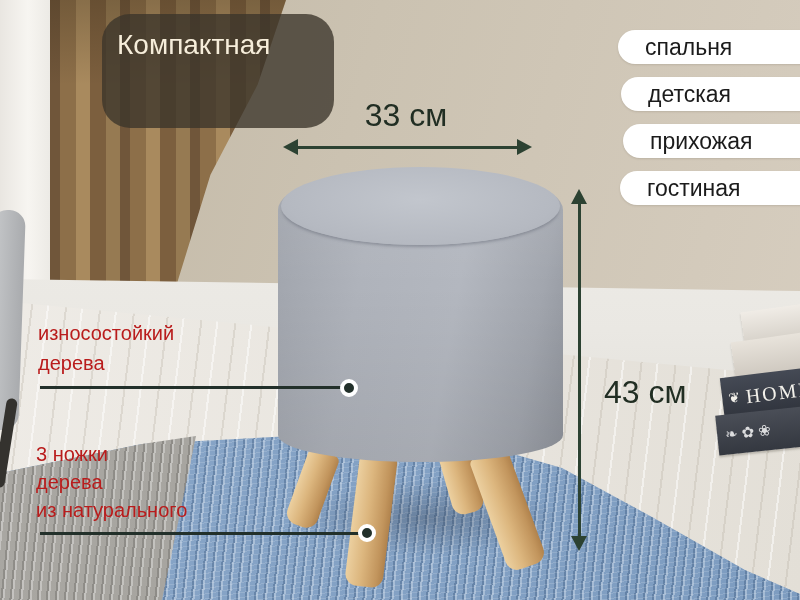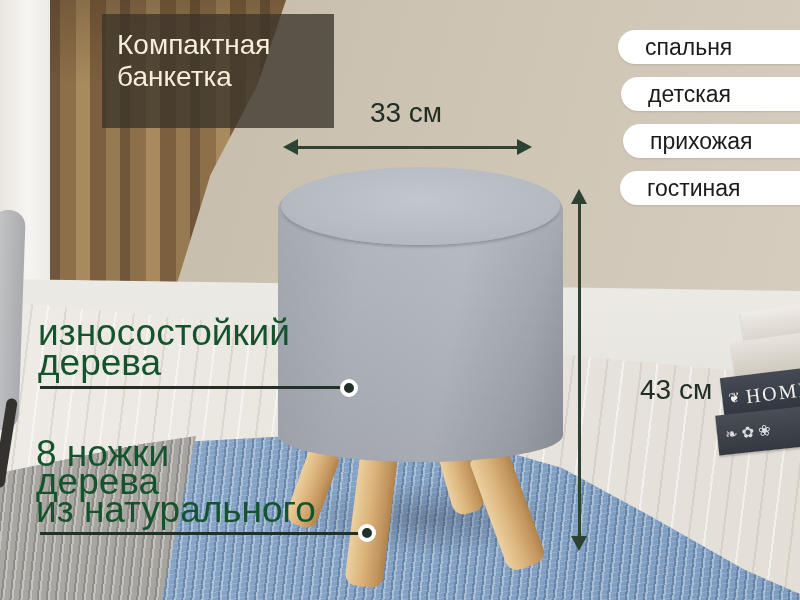--- a/index.html
+++ b/index.html
@@ -65,39 +65,39 @@
     background:
       linear-gradient(180deg,rgba(255,255,255,.10) 0%,rgba(0,0,0,0) 40%,rgba(0,0,0,.07) 100%),
       linear-gradient(100deg,#9fa3ab 0%,#afb3bb 30%,#b3b7bf 60%,#a2a6ae 85%,#8f939b 100%);}
   .ottoman-top{left:281px;top:167px;width:279px;height:78px;border-radius:50%;
     background:radial-gradient(ellipse at 50% 42%,#c2c6cd 0%,#b5b9c1 68%,#a9adb5 100%);
     box-shadow:0 3px 3px -1px rgba(95,100,112,.45);}
 
   
   .title-overlay{left:102px;top:14px;width:232px;height:114px;
     background:rgba(59,53,42,.78);color:#f6edda;font-size:28px;line-height:32px;
-    padding:15px 0 0 15px;box-sizing:border-box;}
+    padding:15px 0 0 15px;box-sizing:border-box;border-radius:28px;}
   .tag{height:34px;border-radius:17px;background:#ffffff;color:#1b1b1b;
     font-size:23px;line-height:34px;padding-left:27px;width:200px;
     box-shadow:0 1px 2px rgba(90,80,60,.18);}
   .tag1{left:618px;top:30px;} .tag2{left:621px;top:77px;}
   .tag3{left:623px;top:124px;} .tag4{left:620px;top:171px;}
 
-  .dim-label{color:#212e23;font-size:28px;}
+  .dim-label{color:#212e23;font-size:32px;}
   .dimw-label{left:360px;top:97px;width:92px;text-align:center;}
   .dimw-line{left:296px;top:146px;width:223px;height:3px;background:#2c4232;}
   .ah{width:0;height:0;}
   .ah-left{left:283px;top:139px;border-top:8px solid rgba(0,0,0,0);border-bottom:8px solid rgba(0,0,0,0);border-right:15px solid #2c4232;}
   .ah-right{left:517px;top:139px;border-top:8px solid rgba(0,0,0,0);border-bottom:8px solid rgba(0,0,0,0);border-left:15px solid #2c4232;}
-  .dimh-label{left:604px;top:374px;padding-left:36px;}
+  .dimh-label{left:604px;top:374px;}
   .dimh-line{left:578px;top:203px;width:3px;height:334px;background:#2c4232;}
   .ah-up{left:571px;top:189px;border-left:8px solid rgba(0,0,0,0);border-right:8px solid rgba(0,0,0,0);border-bottom:15px solid #2c4232;}
   .ah-down{left:571px;top:536px;border-left:8px solid rgba(0,0,0,0);border-right:8px solid rgba(0,0,0,0);border-top:15px solid #2c4232;}
 
-  .callout-text{color:#14532d;font-size:37px;}
+  .callout-text{color:#b91c1c;font-size:20px;}
   .callout1-text{left:38px;top:318px;line-height:30px;}
   .callout2-text{left:36px;top:440px;line-height:28px;}
   .callout-line{height:3px;background:#22302a;}
   .callout1-line{left:40px;top:386px;width:301px;}
   .callout2-line{left:40px;top:532px;width:319px;}
   .callout-dot{width:10px;height:10px;border-radius:50%;background:#22302a;border:4px solid #ffffff;}
   .callout1-dot{left:340px;top:379px;}
   .callout2-dot{left:358px;top:524px;}
 </style>
 </head>
@@ -128,21 +128,20 @@
   <div class="abs ottoman-shadow"></div>
   <div class="abs leg leg-back-left"></div>
   <div class="abs leg leg-back-right"></div>
   <div class="abs leg leg-front-left"></div>
   <div class="abs leg leg-front-right"></div>
   <div class="abs ottoman-body"></div>
   <div class="abs ottoman-top"></div>
 
   <div class="abs title-overlay">
     <div>Компактная</div>
-    <div>банкетка</div>
   </div>
 
   <div class="abs tag tag1">спальня</div>
   <div class="abs tag tag2">детская</div>
   <div class="abs tag tag3">прихожая</div>
   <div class="abs tag tag4">гостиная</div>
 
   <div class="abs dim-label dimw-label">33 см</div>
   <div class="abs dimw-line"></div>
   <div class="abs ah ah-left"></div>
@@ -154,20 +153,20 @@
   <div class="abs ah ah-down"></div>
 
   <div class="abs callout-text callout1-text">
     <div>износостойкий</div>
     <div>дерева</div>
   </div>
   <div class="abs callout-line callout1-line"></div>
   <div class="abs callout-dot callout1-dot"></div>
 
   <div class="abs callout-text callout2-text">
-    <div>8 ножки</div>
+    <div>3 ножки</div>
     <div>дерева</div>
     <div>из натурального</div>
   </div>
   <div class="abs callout-line callout2-line"></div>
   <div class="abs callout-dot callout2-dot"></div>
 
 </div>
 
 </body></html>

